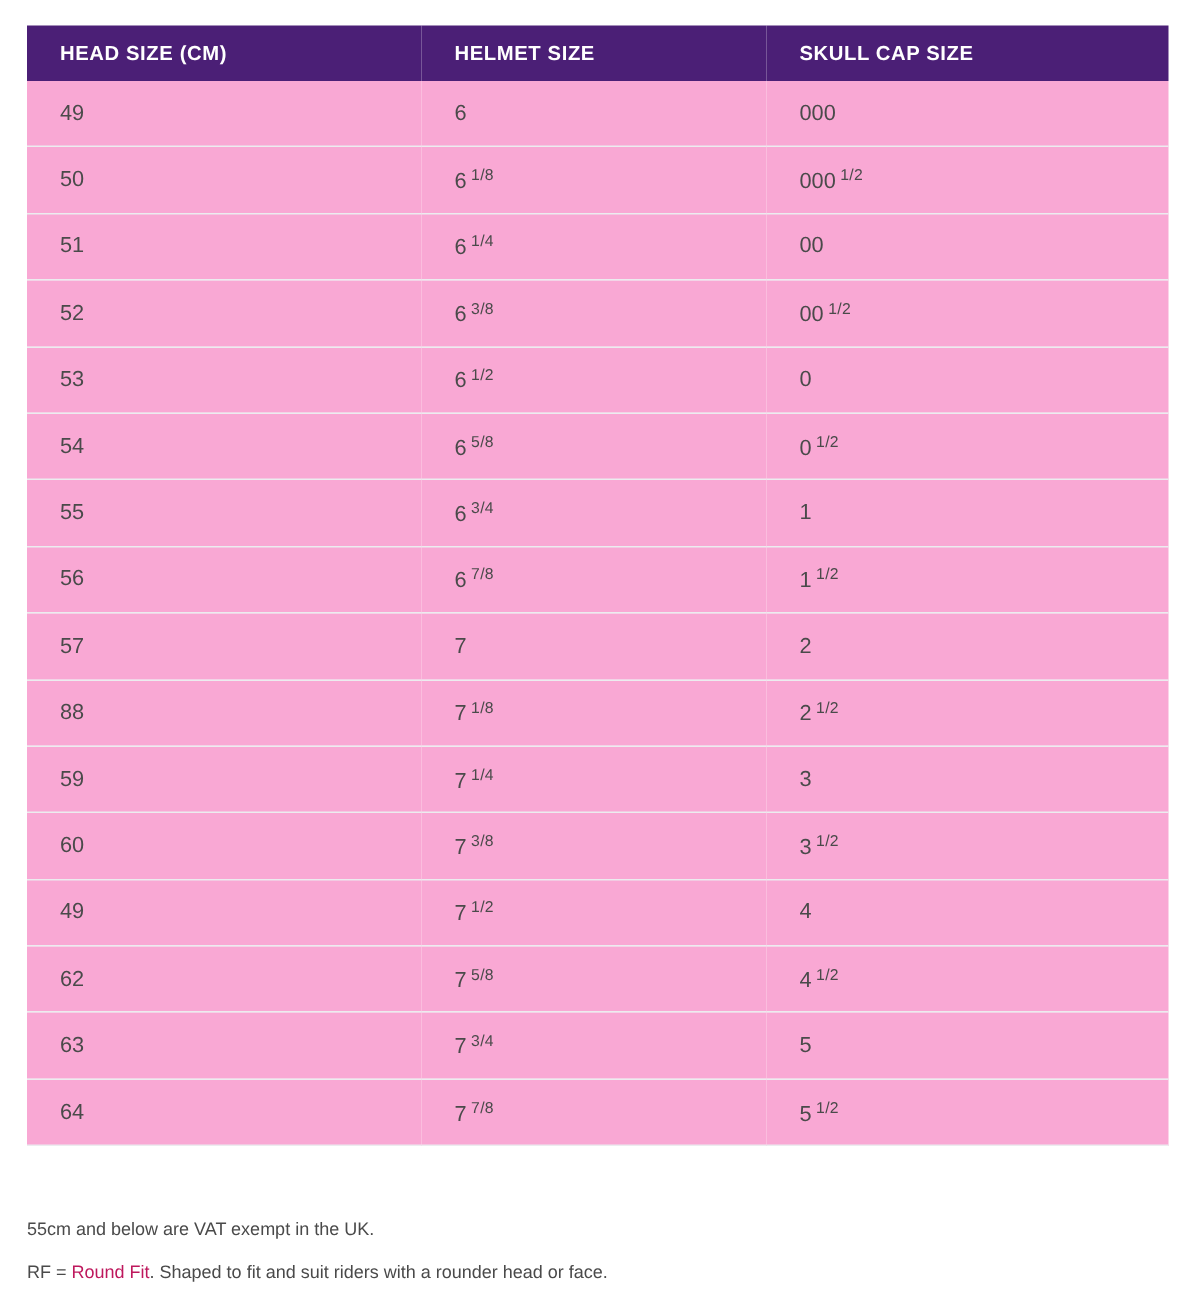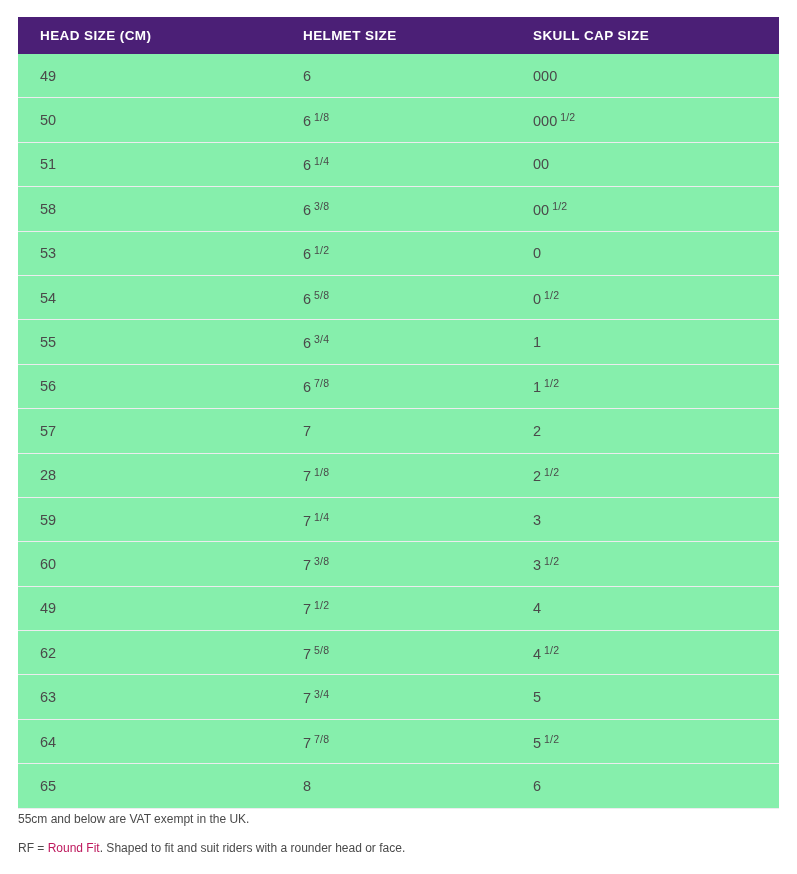--- a/index.html
+++ b/index.html
@@ -50,21 +50,21 @@
   .size-table col.c3 { width: 268px; }
 
   .size-table tbody td {
     font-size: 14.5px;
     color: #4a4a4a;
     text-align: left;
     padding: 0 0 0 22px;
     height: 43.4px;
     vertical-align: middle;
     border-bottom: 1px solid #ececef;
-    background: #86efac;
+    background: #f9a8d4;
     white-space: nowrap;
   }
 
   .size-table tbody tr:first-child td {
     border-top: none;
   }
 
   
   .frac {
     font-size: 10.5px;
@@ -118,21 +118,21 @@
           <td><span>50</span></td>
           <td><span>6</span><span class="frac">1/8</span></td>
           <td><span>000</span><span class="frac">1/2</span></td>
         </tr>
         <tr>
           <td><span>51</span></td>
           <td><span>6</span><span class="frac">1/4</span></td>
           <td><span>00</span></td>
         </tr>
         <tr>
-          <td><span>58</span></td>
+          <td><span>52</span></td>
           <td><span>6</span><span class="frac">3/8</span></td>
           <td><span>00</span><span class="frac">1/2</span></td>
         </tr>
         <tr>
           <td><span>53</span></td>
           <td><span>6</span><span class="frac">1/2</span></td>
           <td><span>0</span></td>
         </tr>
         <tr>
           <td><span>54</span></td>
@@ -148,21 +148,21 @@
           <td><span>56</span></td>
           <td><span>6</span><span class="frac">7/8</span></td>
           <td><span>1</span><span class="frac">1/2</span></td>
         </tr>
         <tr>
           <td><span>57</span></td>
           <td><span>7</span></td>
           <td><span>2</span></td>
         </tr>
         <tr>
-          <td><span>28</span></td>
+          <td><span>88</span></td>
           <td><span>7</span><span class="frac">1/8</span></td>
           <td><span>2</span><span class="frac">1/2</span></td>
         </tr>
         <tr>
           <td><span>59</span></td>
           <td><span>7</span><span class="frac">1/4</span></td>
           <td><span>3</span></td>
         </tr>
         <tr>
           <td><span>60</span></td>
@@ -181,25 +181,20 @@
         </tr>
         <tr>
           <td><span>63</span></td>
           <td><span>7</span><span class="frac">3/4</span></td>
           <td><span>5</span></td>
         </tr>
         <tr>
           <td><span>64</span></td>
           <td><span>7</span><span class="frac">7/8</span></td>
           <td><span>5</span><span class="frac">1/2</span></td>
-        </tr>
-        <tr>
-          <td><span>65</span></td>
-          <td><span>8</span></td>
-          <td><span>6</span></td>
         </tr>
       </tbody>
   </table>
 
   <div class="notes">
     <div class="note-line">55cm and below are VAT exempt in the UK.</div>
     <div class="note-line"><span>RF = </span><span class="note-link">Round Fit</span><span>. Shaped to fit and suit riders with a rounder head or face.</span></div>
   </div>
 
 </div>

